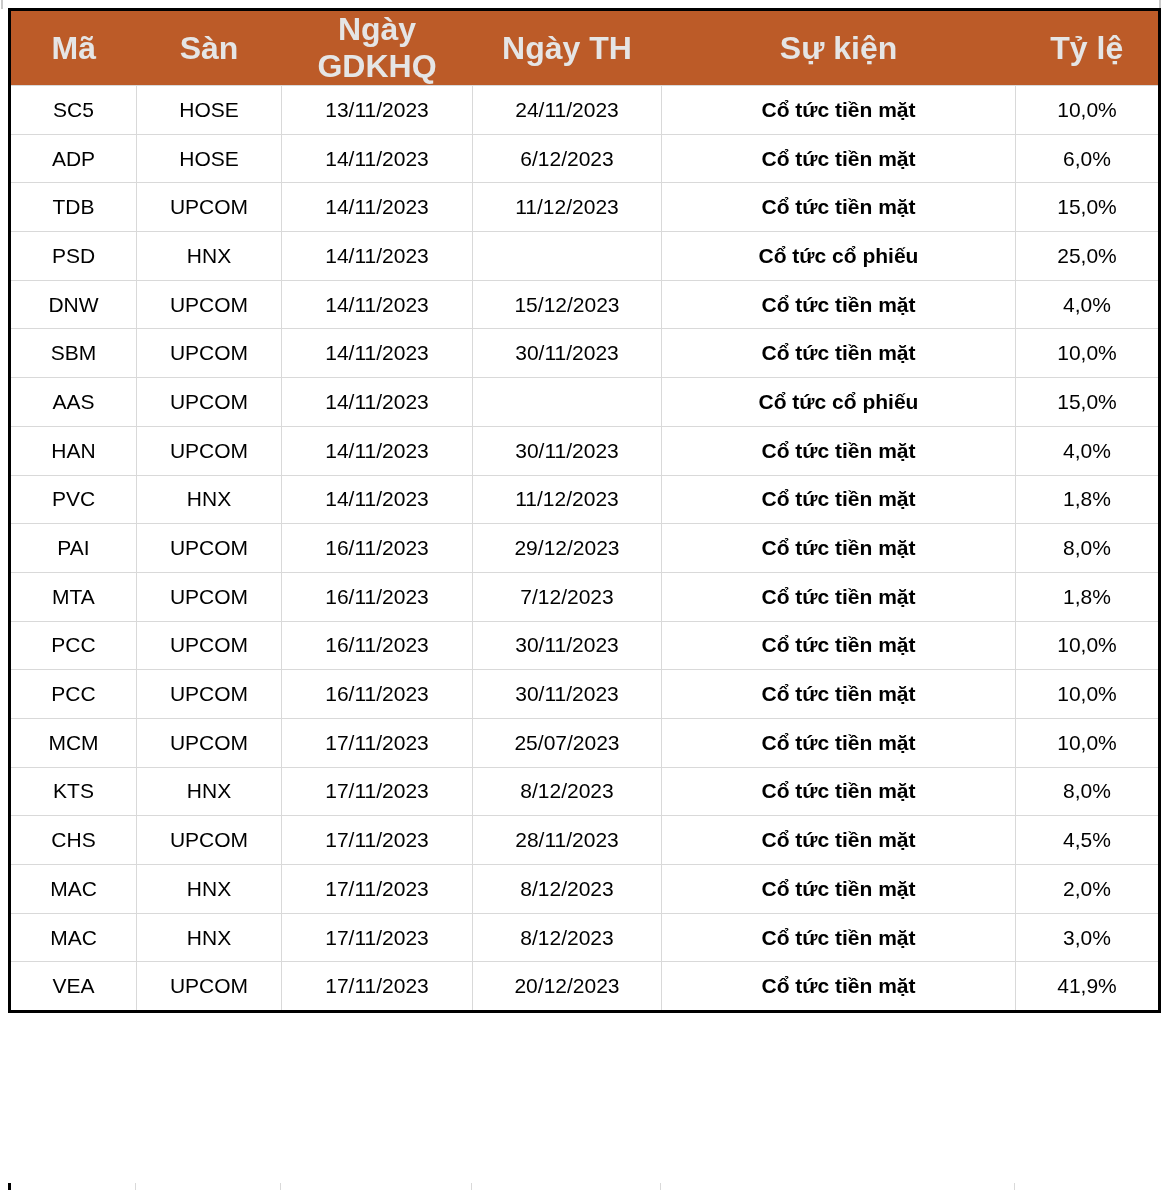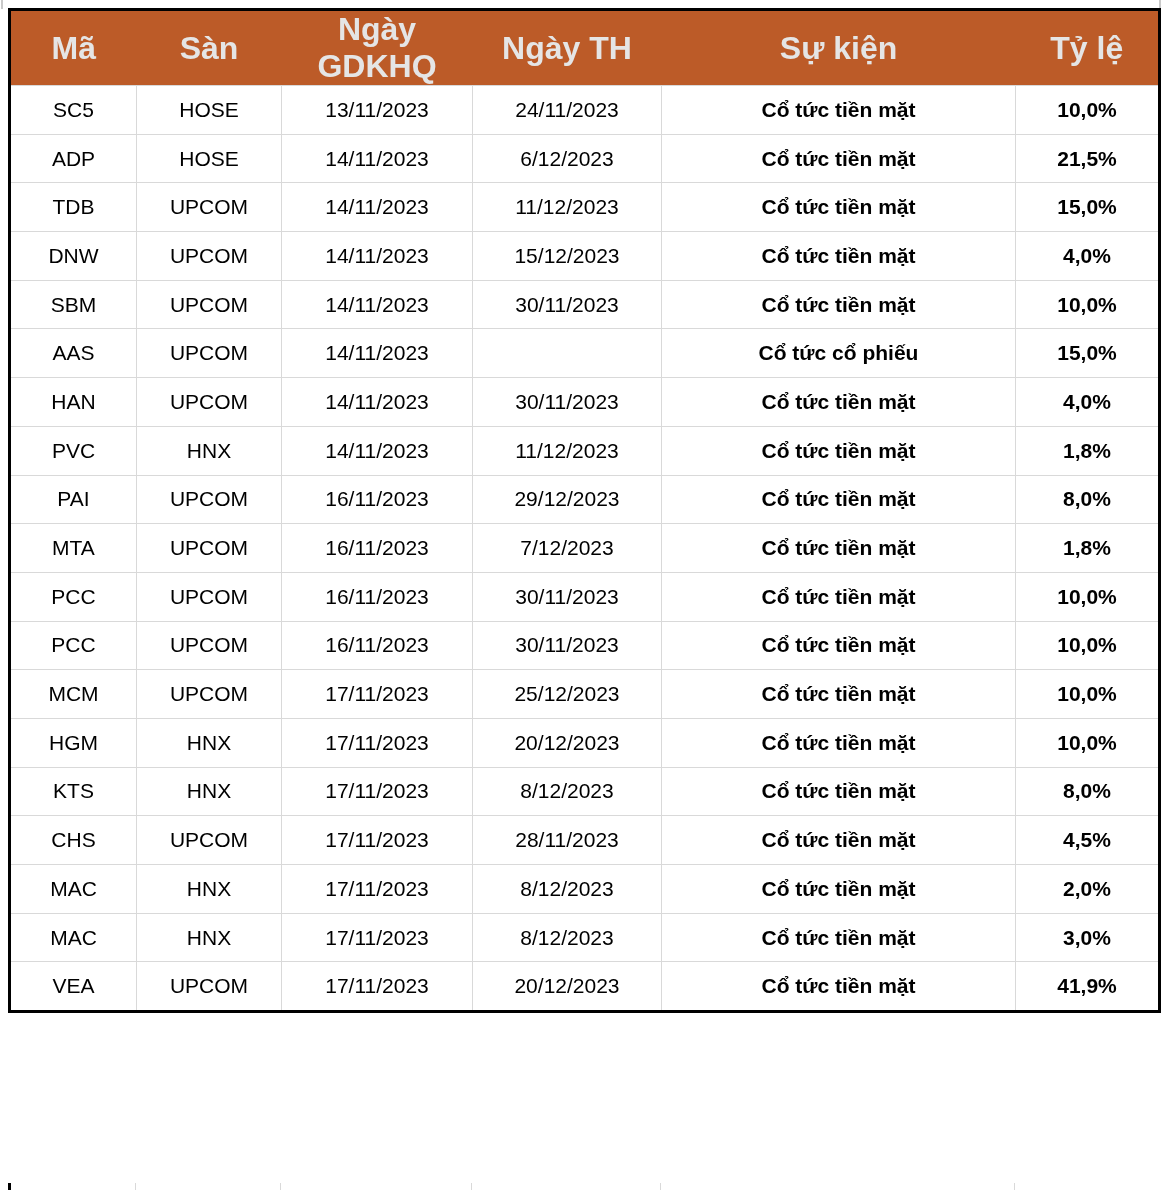--- a/index.html
+++ b/index.html
@@ -57,21 +57,21 @@
   }
   td.cell-ticker {
     font-weight: normal;
     color: #c1662f;
   }
   td.cell-event {
     font-weight: bold;
     color: #000000;
   }
   td.cell-ratio {
-    font-weight: bold;
+    font-weight: normal;
     color: #c1662f;
   }
   td.cell-exchange, td.cell-ex-date, td.cell-exec-date {
     font-weight: normal;
   }
 
   
   .bottom-sliver {
     position: absolute;
     left: 8px;
@@ -131,29 +131,37 @@
       <td class="cell-exec-date">24/11/2023</td>
       <td class="cell-event">Cổ tức tiền mặt</td>
       <td class="cell-ratio">10,0%</td>
     </tr>
         <tr>
       <td class="cell-ticker">ADP</td>
       <td class="cell-exchange">HOSE</td>
       <td class="cell-ex-date">14/11/2023</td>
       <td class="cell-exec-date">6/12/2023</td>
       <td class="cell-event">Cổ tức tiền mặt</td>
-      <td class="cell-ratio">21,5%</td>
+      <td class="cell-ratio">6,0%</td>
     </tr>
         <tr>
       <td class="cell-ticker">TDB</td>
       <td class="cell-exchange">UPCOM</td>
       <td class="cell-ex-date">14/11/2023</td>
       <td class="cell-exec-date">11/12/2023</td>
       <td class="cell-event">Cổ tức tiền mặt</td>
       <td class="cell-ratio">15,0%</td>
+    </tr>
+        <tr>
+      <td class="cell-ticker">PSD</td>
+      <td class="cell-exchange">HNX</td>
+      <td class="cell-ex-date">14/11/2023</td>
+      <td class="cell-exec-date"></td>
+      <td class="cell-event">Cổ tức cổ phiếu</td>
+      <td class="cell-ratio">25,0%</td>
     </tr>
         <tr>
       <td class="cell-ticker">DNW</td>
       <td class="cell-exchange">UPCOM</td>
       <td class="cell-ex-date">14/11/2023</td>
       <td class="cell-exec-date">15/12/2023</td>
       <td class="cell-event">Cổ tức tiền mặt</td>
       <td class="cell-ratio">4,0%</td>
     </tr>
         <tr>
@@ -217,29 +225,21 @@
       <td class="cell-exchange">UPCOM</td>
       <td class="cell-ex-date">16/11/2023</td>
       <td class="cell-exec-date">30/11/2023</td>
       <td class="cell-event">Cổ tức tiền mặt</td>
       <td class="cell-ratio">10,0%</td>
     </tr>
         <tr>
       <td class="cell-ticker">MCM</td>
       <td class="cell-exchange">UPCOM</td>
       <td class="cell-ex-date">17/11/2023</td>
-      <td class="cell-exec-date">25/12/2023</td>
-      <td class="cell-event">Cổ tức tiền mặt</td>
-      <td class="cell-ratio">10,0%</td>
-    </tr>
-        <tr>
-      <td class="cell-ticker">HGM</td>
-      <td class="cell-exchange">HNX</td>
-      <td class="cell-ex-date">17/11/2023</td>
-      <td class="cell-exec-date">20/12/2023</td>
+      <td class="cell-exec-date">25/07/2023</td>
       <td class="cell-event">Cổ tức tiền mặt</td>
       <td class="cell-ratio">10,0%</td>
     </tr>
         <tr>
       <td class="cell-ticker">KTS</td>
       <td class="cell-exchange">HNX</td>
       <td class="cell-ex-date">17/11/2023</td>
       <td class="cell-exec-date">8/12/2023</td>
       <td class="cell-event">Cổ tức tiền mặt</td>
       <td class="cell-ratio">8,0%</td>

